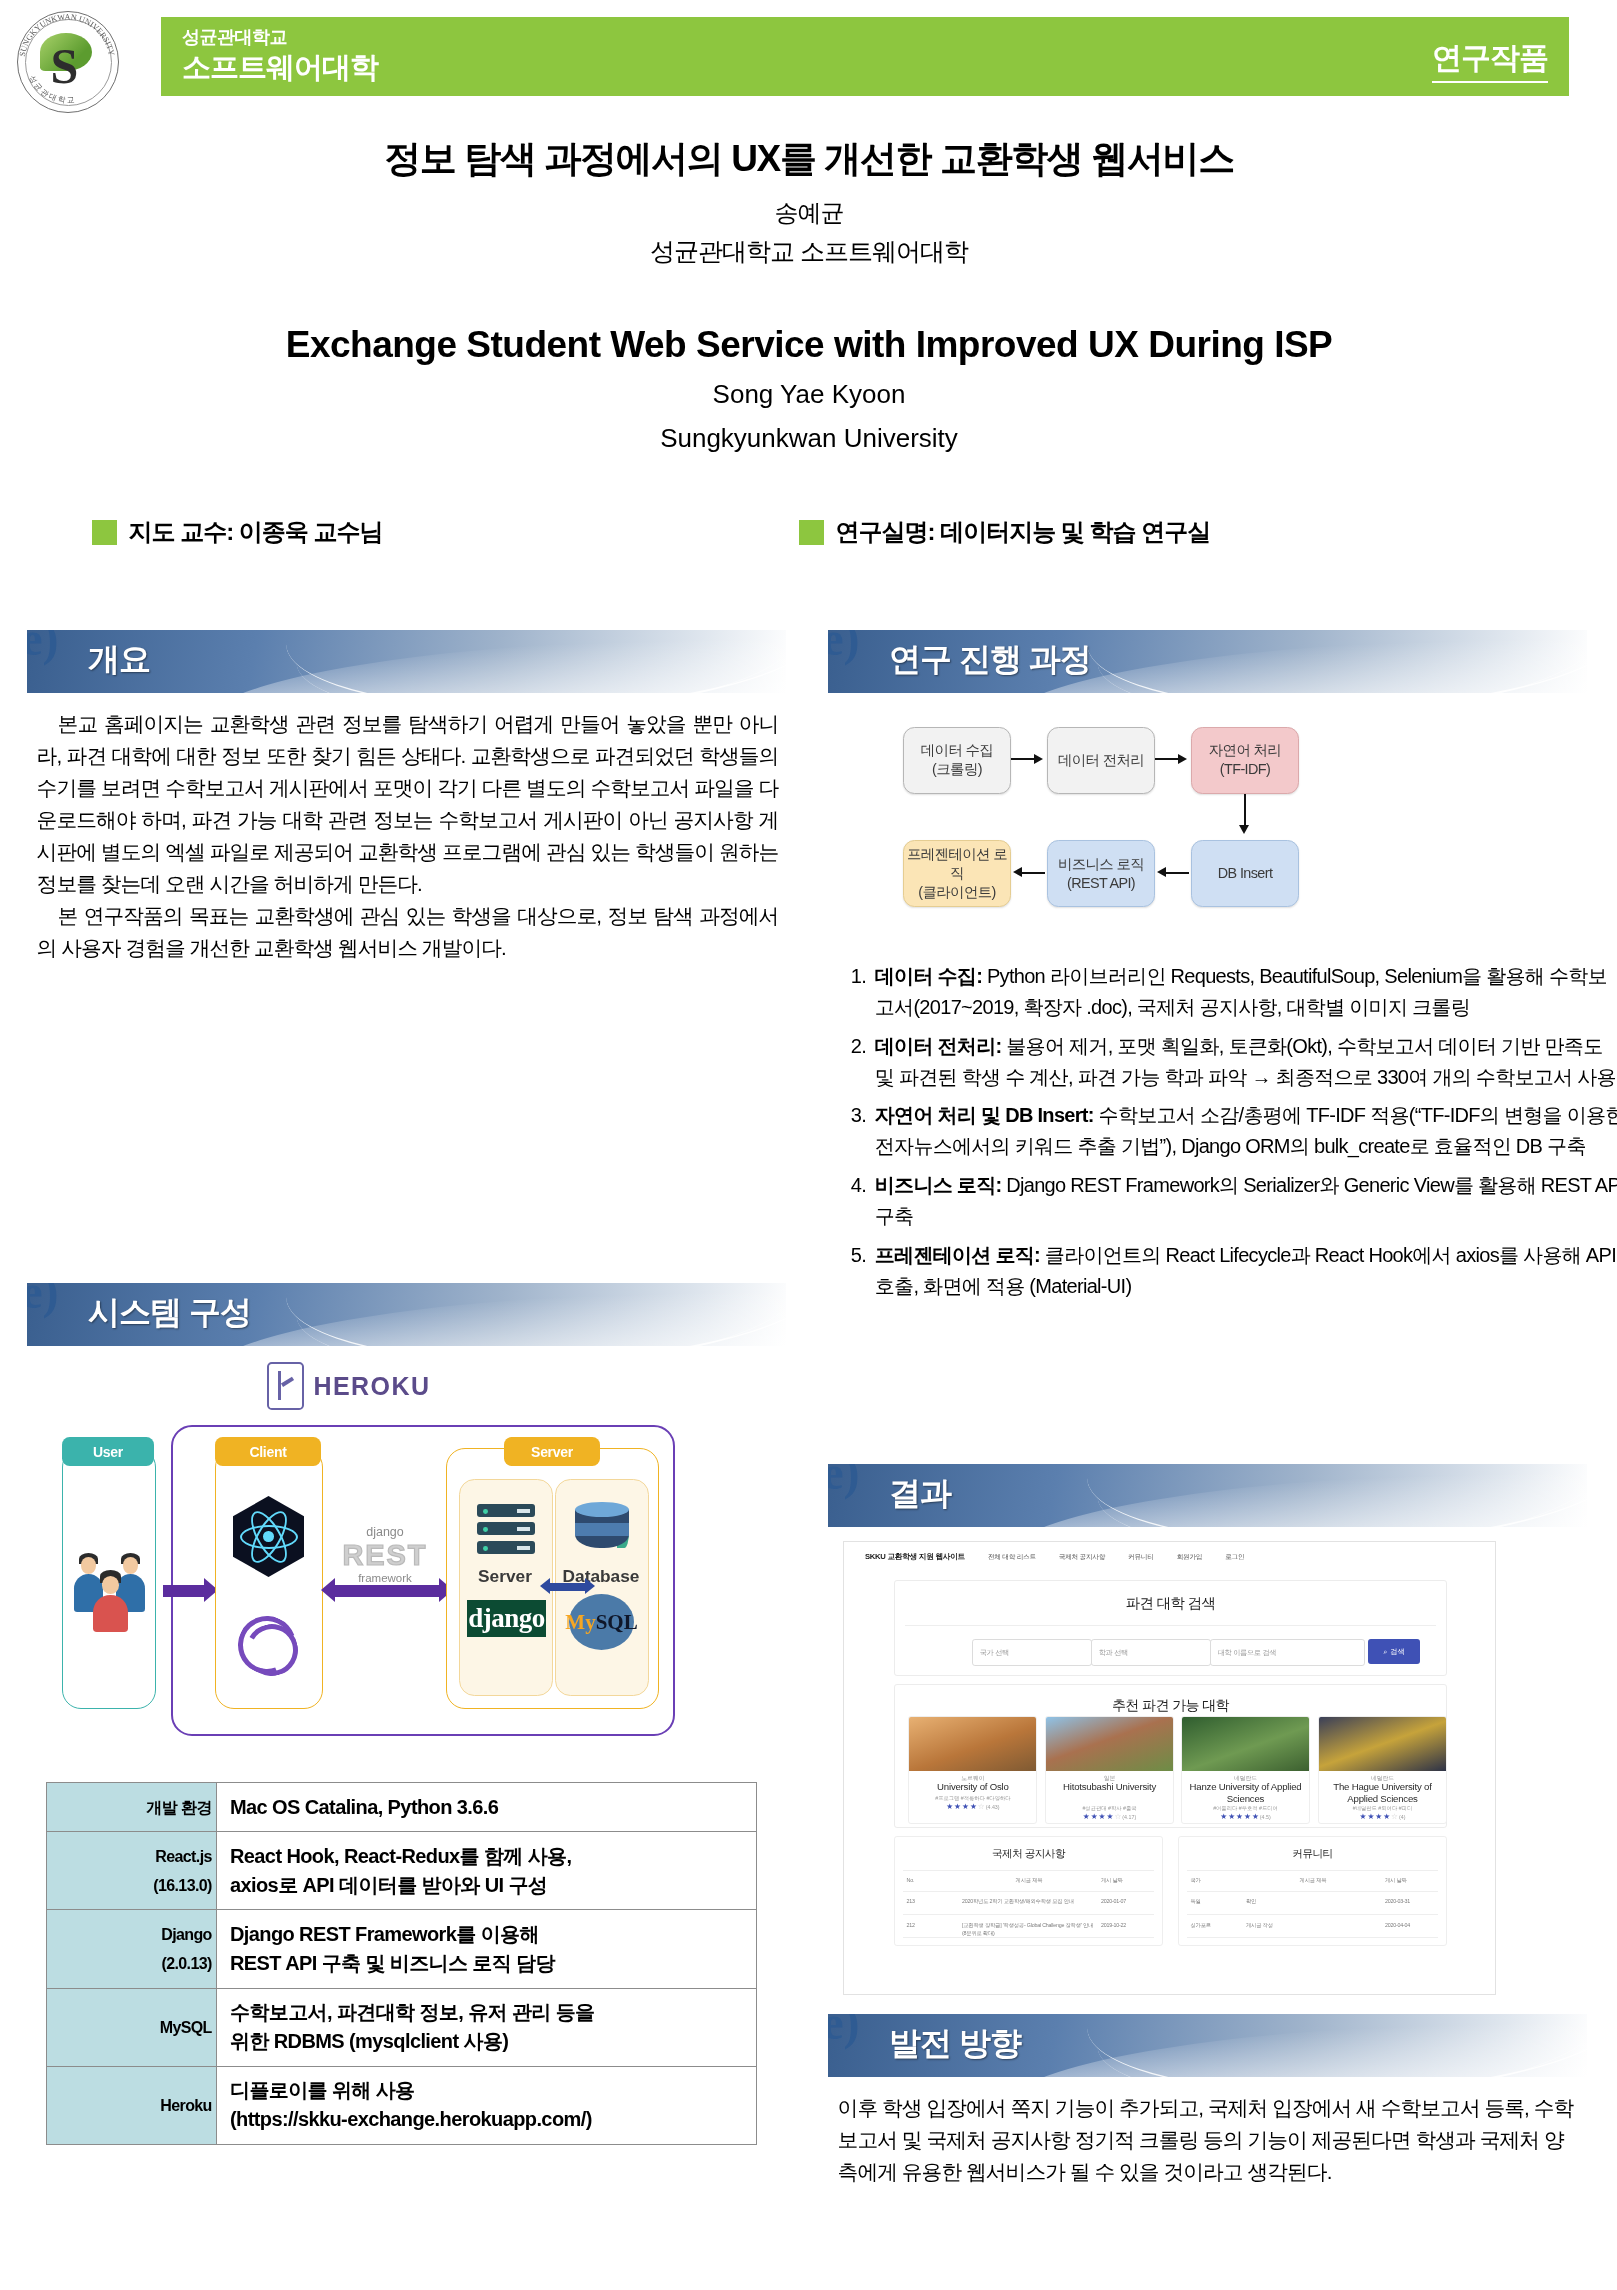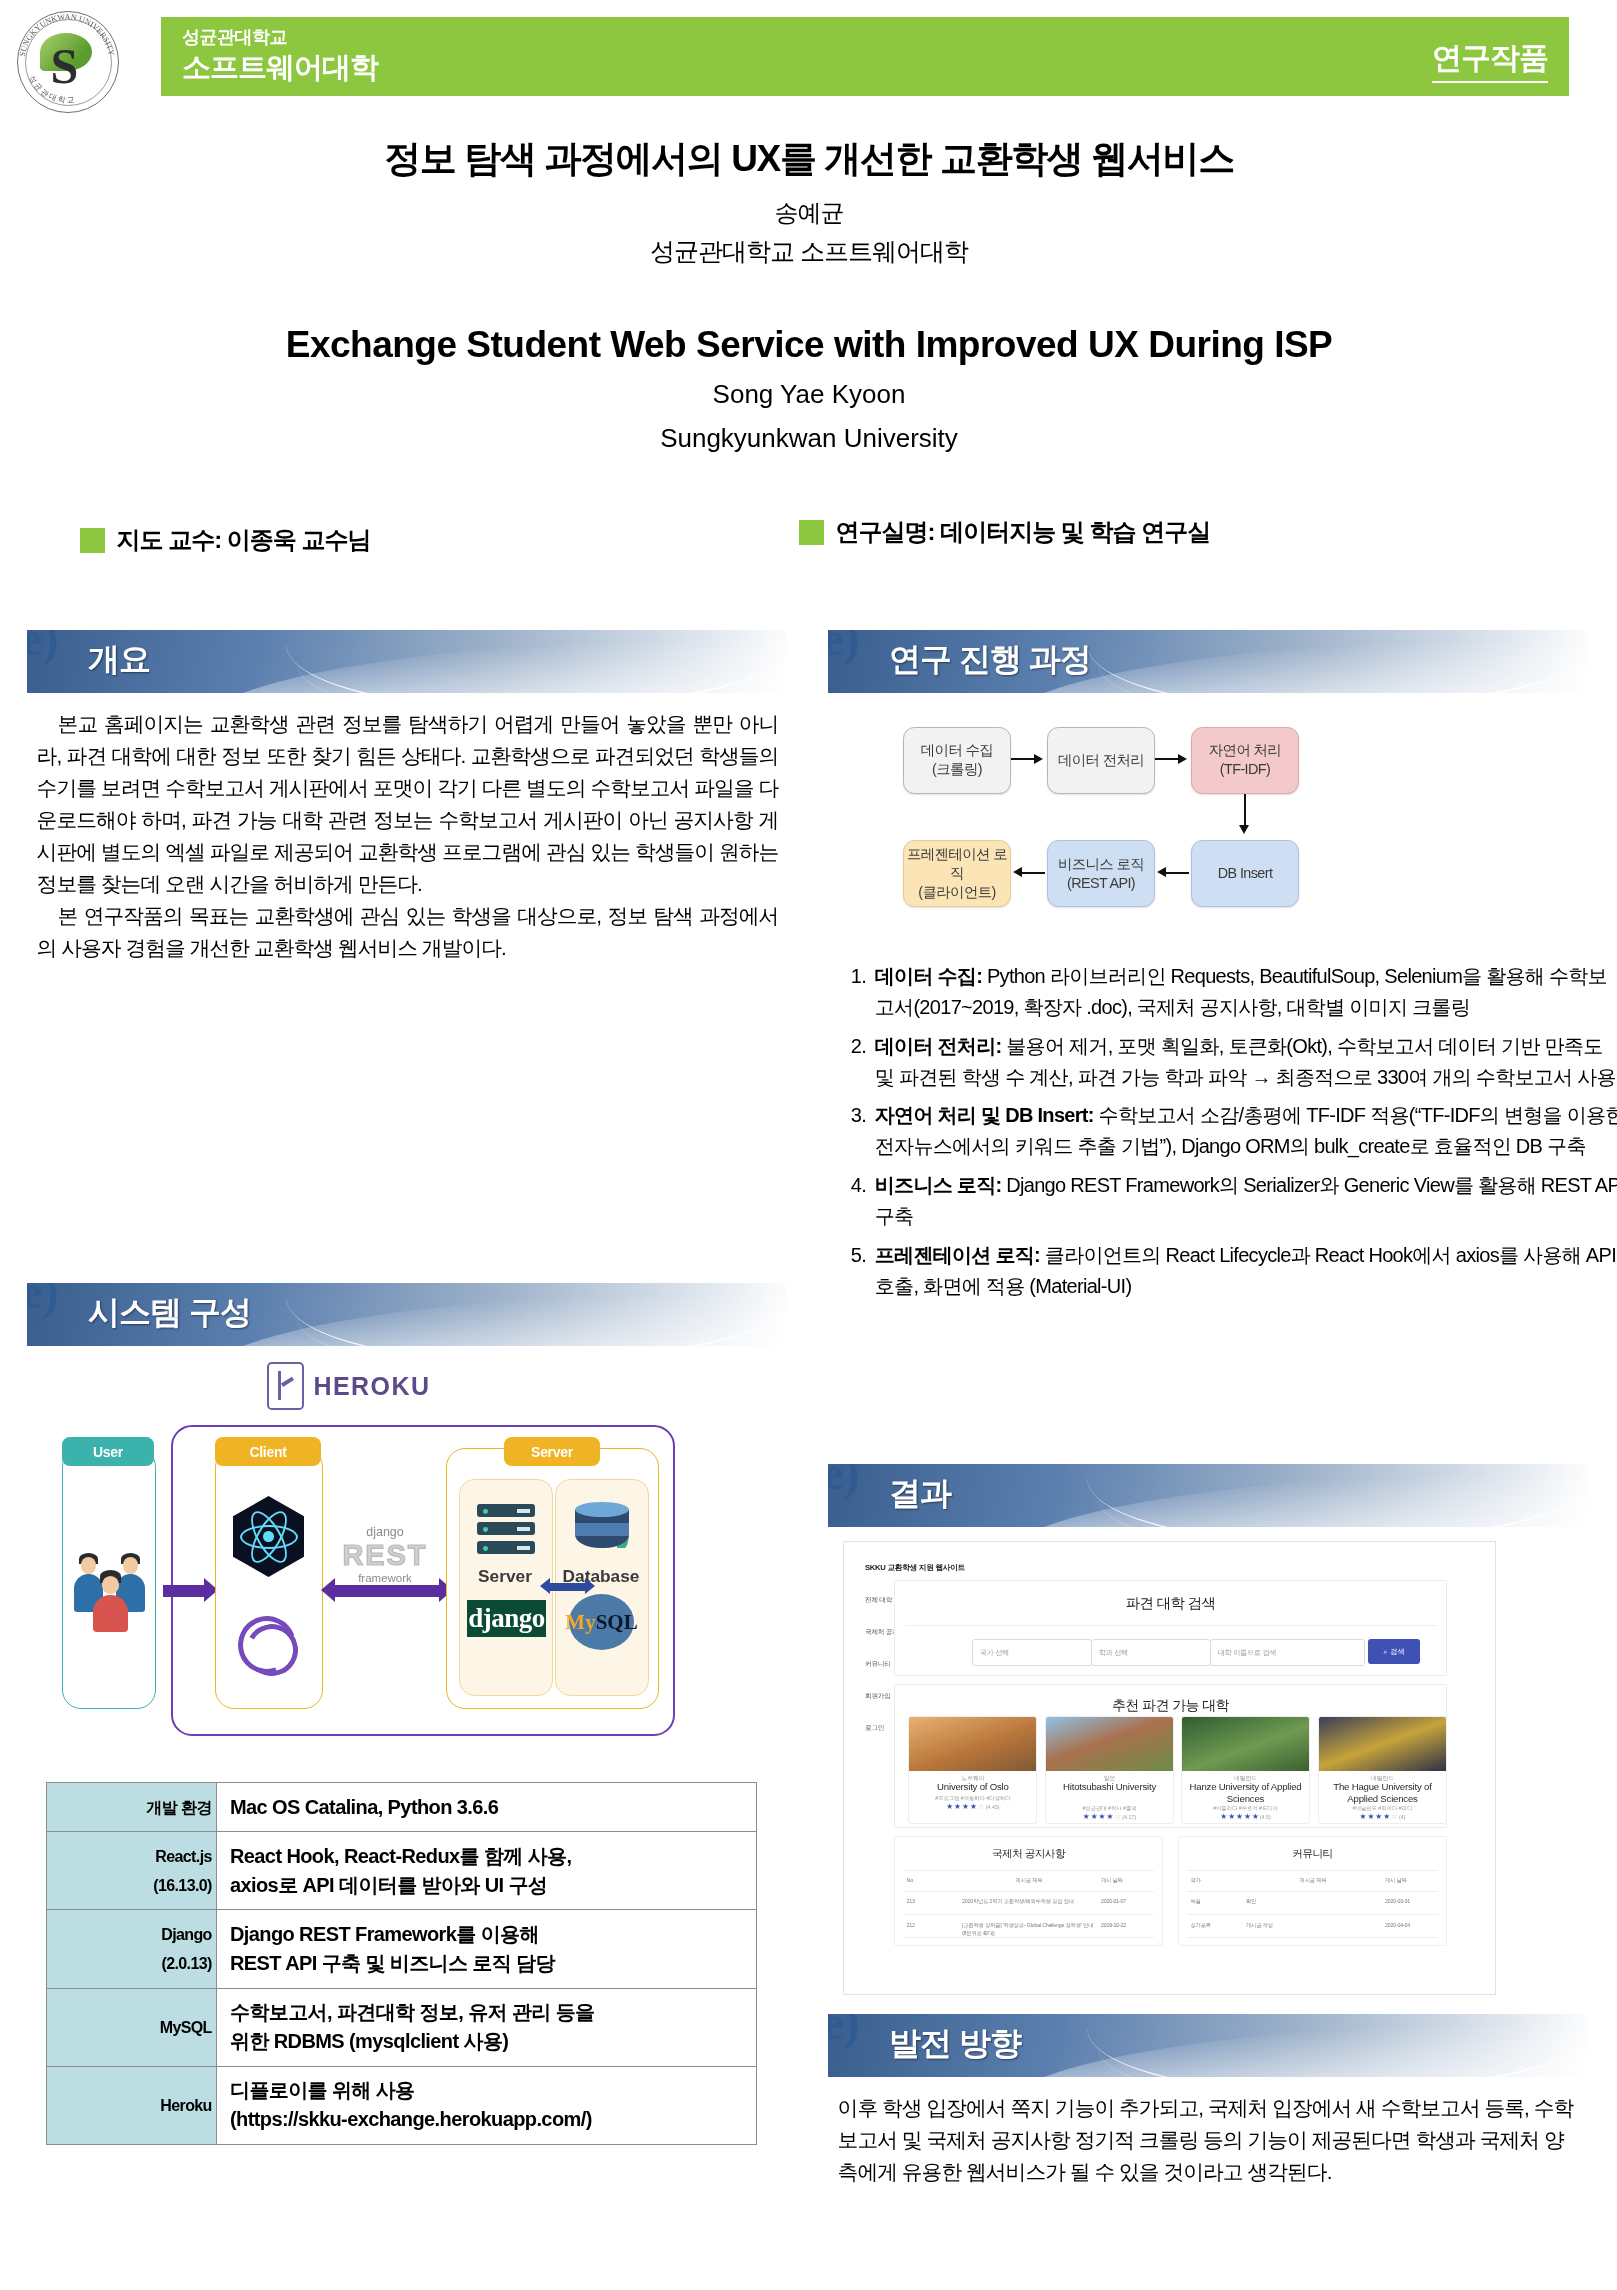--- a/index.html
+++ b/index.html
@@ -153,21 +153,21 @@
   
   table.tech{position:absolute;border-collapse:collapse;}
   table.tech td{border:1px solid #8c8c8c;vertical-align:middle;}
   table.tech td.k{background:#bcdde2;width:161px;text-align:right;font-size:16px;font-weight:bold;
      letter-spacing:-0.6px;line-height:29px;padding:7.7px 3.8px;}
   table.tech td.v{background:#ffffff;font-size:20px;font-weight:bold;letter-spacing:-0.6px;
      line-height:29px;padding:9.6px 13.4px;}
 
   
   .shot{position:absolute;background:#ffffff;border:1px solid #e2e2e2;overflow:hidden;}
-  .shot .navrow{position:absolute;left:21px;top:21px;display:flex;align-items:baseline;gap:23px;flex-direction:column;}
+  .shot .navrow{position:absolute;left:21px;top:10px;display:flex;align-items:baseline;gap:23px;}
   .shot .brand{font-size:7.7px;font-weight:bold;color:#1b1b1b;letter-spacing:-0.3px;}
   .shot .nvi{font-size:6.7px;color:#555;letter-spacing:-0.3px;}
   .card{position:absolute;background:#fff;border:1px solid #ececec;border-radius:2.9px;}
   .card .ttl{position:absolute;left:0;top:13.4px;width:100%;text-align:center;font-size:14.4px;color:#222;letter-spacing:-0.6px;}
   .sfield{position:absolute;border:1px solid #dcdcdc;border-radius:2.9px;background:#fff;
      font-size:7.2px;color:#9a9a9a;display:flex;align-items:center;padding-left:6.7px;letter-spacing:-0.3px;}
   .sbtn{position:absolute;background:#3f51b5;border-radius:2.9px;color:#fff;font-size:7.2px;
      display:flex;align-items:center;justify-content:center;gap:2.9px;}
   .unicard{position:absolute;background:#fff;border:1px solid #eee;border-radius:2.9px;overflow:hidden;}
   .unicard .img{position:absolute;left:0;top:0;width:100%;height:54px;}
@@ -211,21 +211,21 @@
 </div>
 
 <div class="title-ko">정보 탐색 과정에서의 UX를 개선한 교환학생 웹서비스</div>
 <div class="author-ko">송예균</div>
 <div class="aff-ko">성균관대학교 소프트웨어대학</div>
 <div class="title-en">Exchange Student Web Service with Improved UX During ISP</div>
 <div class="author-en">Song Yae Kyoon</div>
 <div class="aff-en">Sungkyunkwan University</div>
 
 <div class="meta-row">
-  <div class="meta-item" style="left:80px;margin-top:8px;">
+  <div class="meta-item" style="left:92px;">
     <span class="meta-sq"></span>
     <span class="meta-tx">지도 교수:  이종욱 교수님</span>
   </div>
   <div class="meta-item" style="left:799px;">
     <span class="meta-sq"></span>
     <span class="meta-tx">연구실명: 데이터지능 및 학습 연구실</span>
   </div>
 </div>
 
 <div class="sec" style="left:27px;top:630px;width:759px;">

